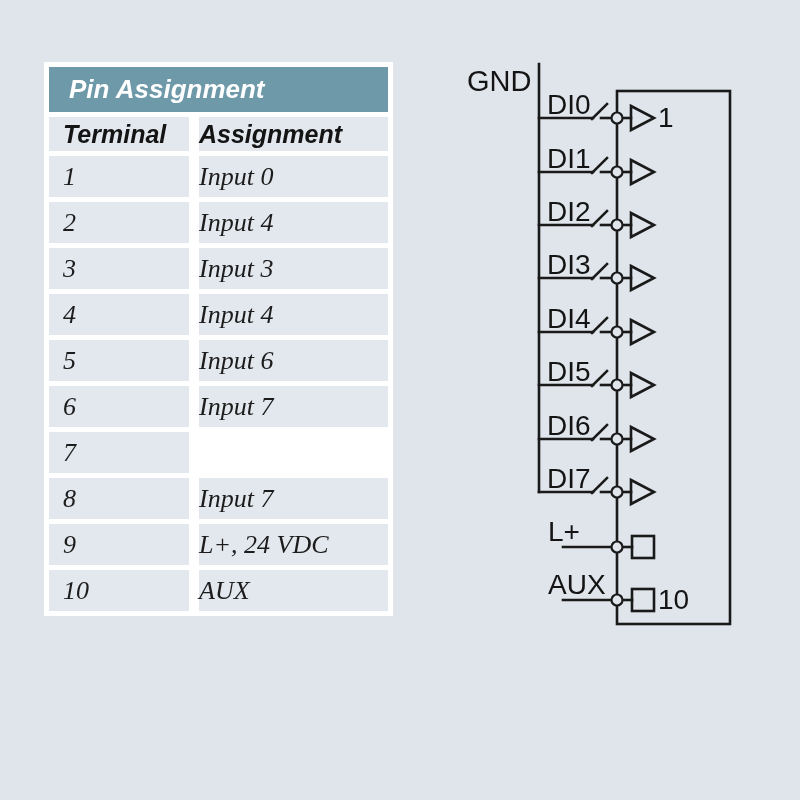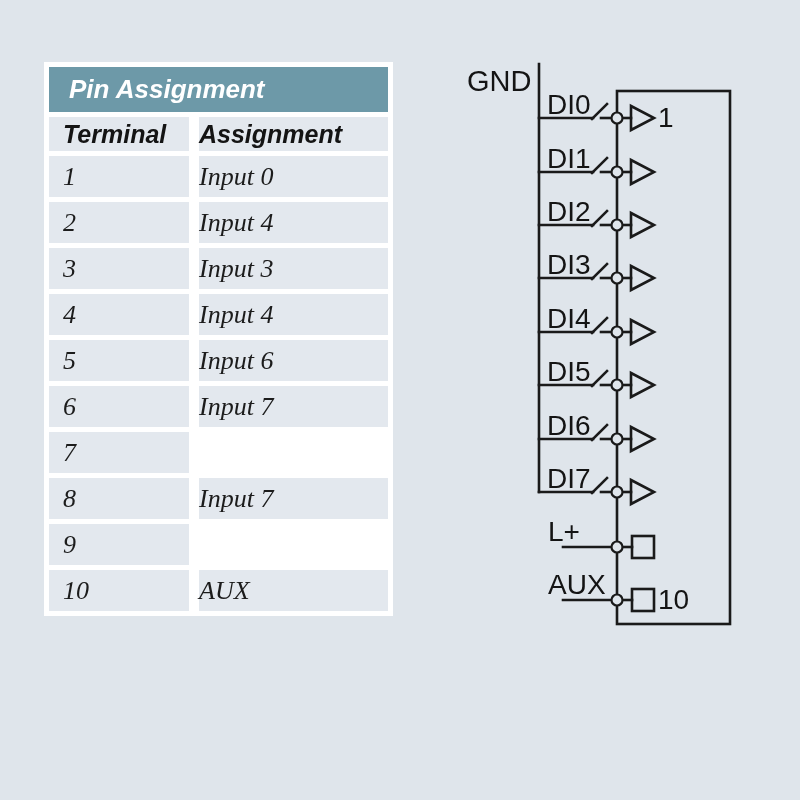--- a/index.html
+++ b/index.html
@@ -130,20 +130,21 @@
     </div>
     <div class="tbl-row tbl-data">
       <div class="cell c1">7</div>
     </div>
     <div class="tbl-row tbl-data">
       <div class="cell c1">8</div>
       <div class="cell c2">Input 7</div>
     </div>
     <div class="tbl-row tbl-data">
       <div class="cell c1">9</div>
+      <div class="cell c2">L+, 24 VDC</div>
     </div>
     <div class="tbl-row tbl-data">
       <div class="cell c1">10</div>
       <div class="cell c2">AUX</div>
     </div>
   </div>
 
   <svg class="diagram-svg" viewBox="0 0 800 800">
 
     <rect class="sym" x="617" y="91" width="113" height="533"></rect>

